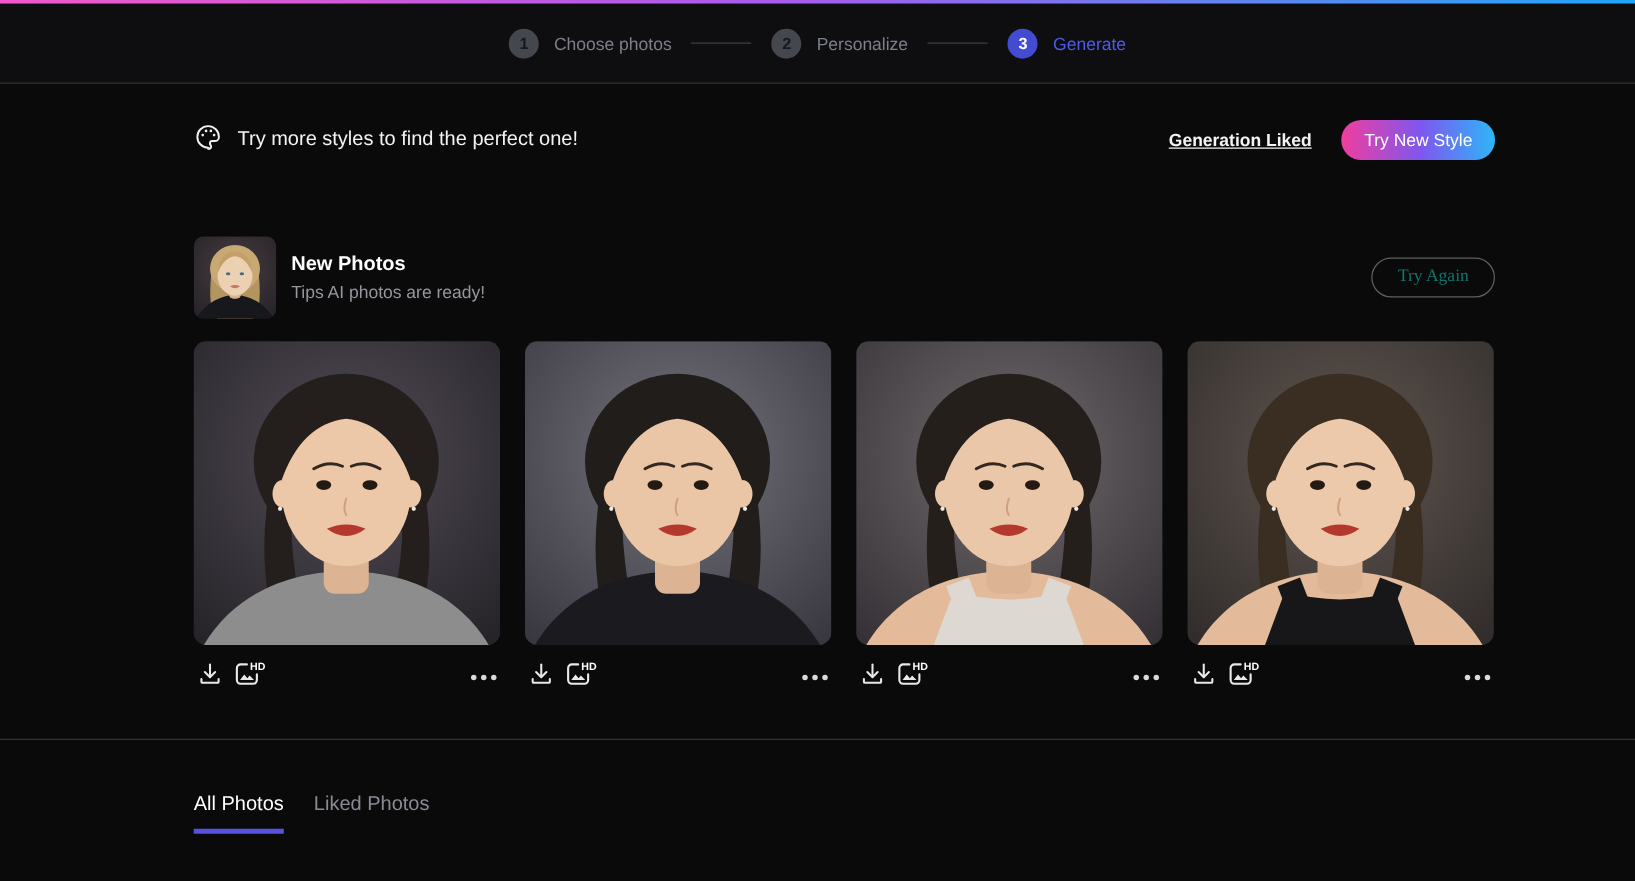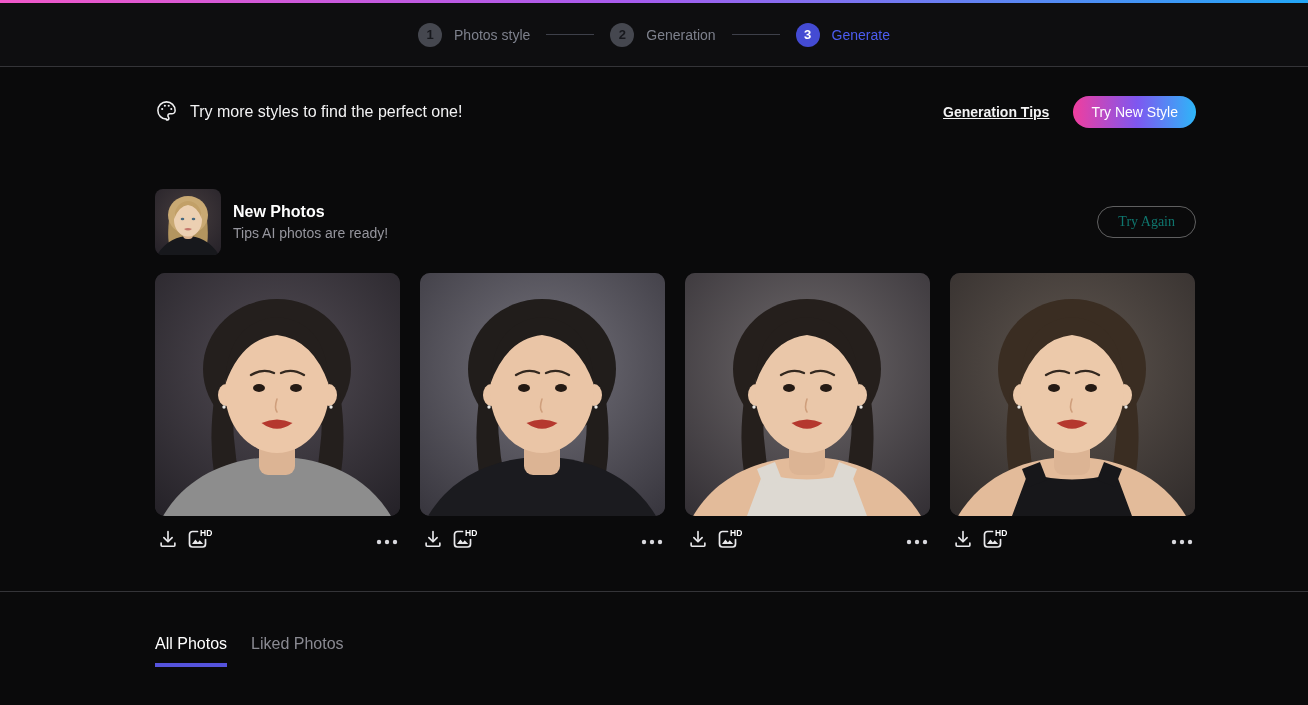--- a/index.html
+++ b/index.html
@@ -60,26 +60,26 @@
 </style>
 </head>
 <body>
 
 <div class="top-gradient"></div>
 
 <header class="stepper-bar">
   <div class="stepper" id="stepper">
       <div class="step">
         <span class="step-circle">1</span>
-        <span class="step-label">Photos style</span>
+        <span class="step-label">Choose photos</span>
       </div>
       <div class="step-line"></div>
       <div class="step">
         <span class="step-circle">2</span>
-        <span class="step-label">Generation</span>
+        <span class="step-label">Personalize</span>
       </div>
       <div class="step-line"></div>
       <div class="step active">
         <span class="step-circle">3</span>
         <span class="step-label">Generate</span>
       </div>
     </div>
 </header>
 
 <div class="divider"></div>
@@ -93,21 +93,21 @@
           <path d="M12 21a9 9 0 1 1 9-9c0 2.2-1.8 3.5-3.5 3.5h-2c-1.1 0-2 .9-2 2 0 .5.2 1 .5 1.4.3.4.5.8.5 1.1 0 .9-.9 2-2.5 2z" stroke-linejoin="round"></path>
           <circle cx="7.5" cy="10.5" r="1.1" fill="#f1f1f2" stroke="none"></circle>
           <circle cx="10.3" cy="7" r="1.1" fill="#f1f1f2" stroke="none"></circle>
           <circle cx="14.3" cy="7" r="1.1" fill="#f1f1f2" stroke="none"></circle>
           <circle cx="17" cy="10.5" r="1.1" fill="#f1f1f2" stroke="none"></circle>
         </svg>
       </span>
       <span class="header-message">Try more styles to find the perfect one!</span>
     </div>
     <div class="header-right">
-      <a class="tips-link">Generation Tips</a>
+      <a class="tips-link">Generation Liked</a>
       <button class="btn-gradient">Try New Style</button>
     </div>
   </div>
 
   <div class="newphotos-row">
     <div class="newphotos-left">
       <div class="avatar">
         <svg viewBox="0 0 66 66" width="66" height="66">
           <defs>
             <radialGradient id="avbg" cx="50%" cy="40%" r="75%">

